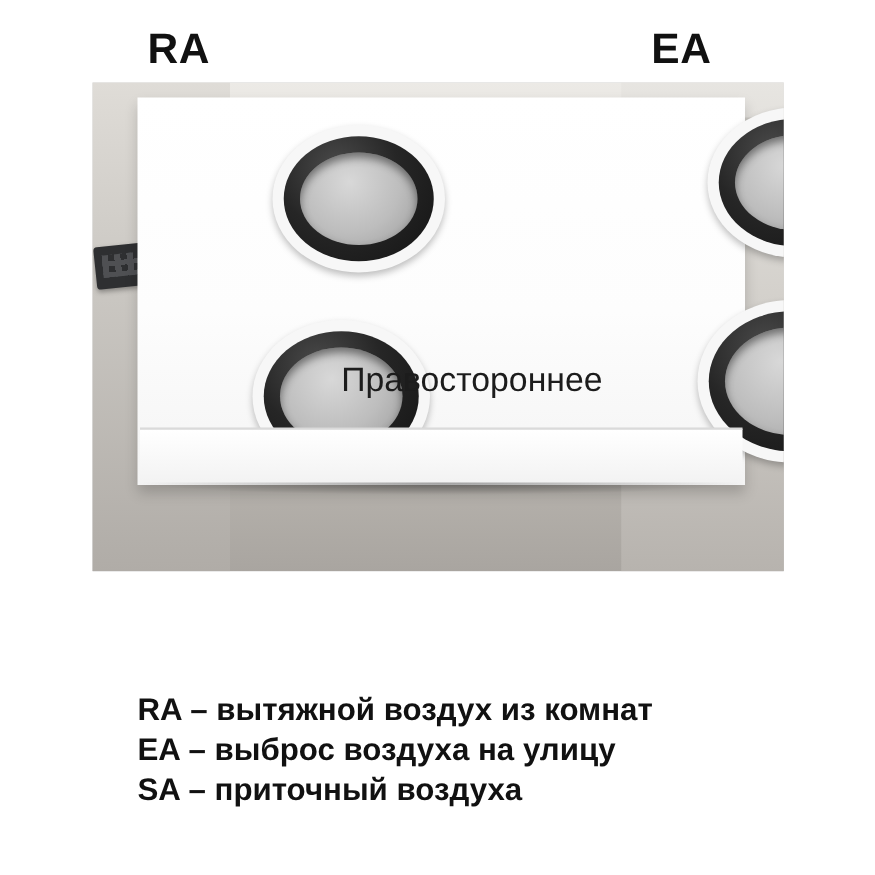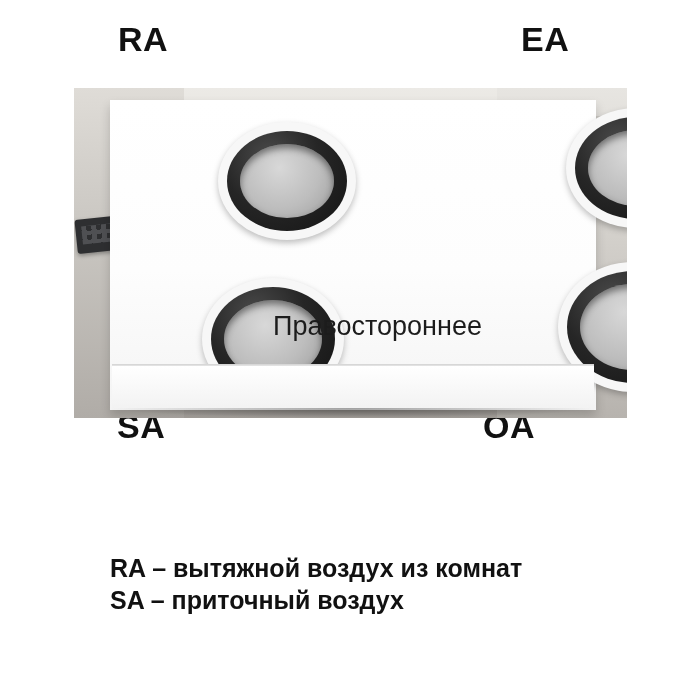--- a/index.html
+++ b/index.html
@@ -34,23 +34,23 @@
   }
   #label-ra { left: 118px; top: 20px; }
   #label-ea { left: 521px; top: 20px; }
   #label-sa { left: 117px; top: 407px; }
   #label-oa { left: 483px; top: 407px; }
 
   
   #photo {
     position: absolute;
     left: 74px;
-    top: 88px;
+    top: 66px;
     width: 553px;
-    height: 330px;
+    height: 391px;
     overflow: hidden;
     background: #cfcfcf;
   }
   
   #photo .bg {
     position: absolute;
     inset: 0;
     background:
       linear-gradient(180deg, #eceae6 0%, #e3e0db 18%, #d8d5d0 30%, #cfcbc5 48%, #bdb9b3 70%, #a9a5a0 100%);
   }
@@ -226,15 +226,18 @@
     <div id="label-right-side">Правостороннее</div>
 
   </div>
 </div>
 
 <div id="legend">
   <div class="legend-row">
     <span class="code">RA</span><span class="sep"> – </span><span class="desc">вытяжной воздух из комнат</span>
   </div>
   <div class="legend-row">
-    <span class="code">SA</span><span class="sep"> – </span><span class="desc">приточный воздух</span>
+    <span class="code">EA</span><span class="sep"> – </span><span class="desc">выброс воздуха на улицу</span>
+  </div>
+  <div class="legend-row">
+    <span class="code">SA</span><span class="sep"> – </span><span class="desc">приточный воздуха</span>
   </div>
 </div>
 
 </body></html>

